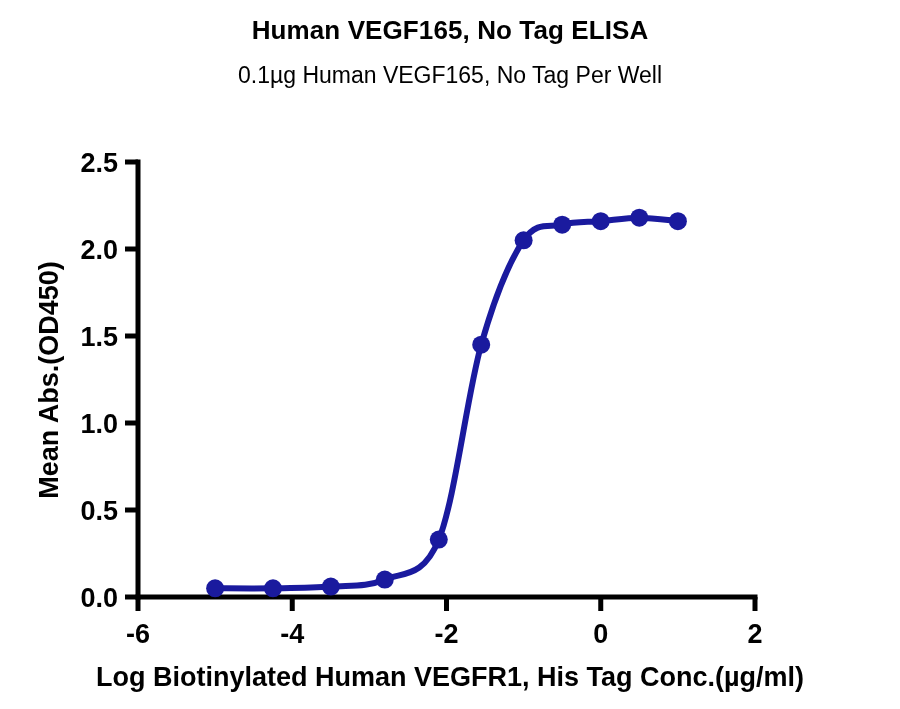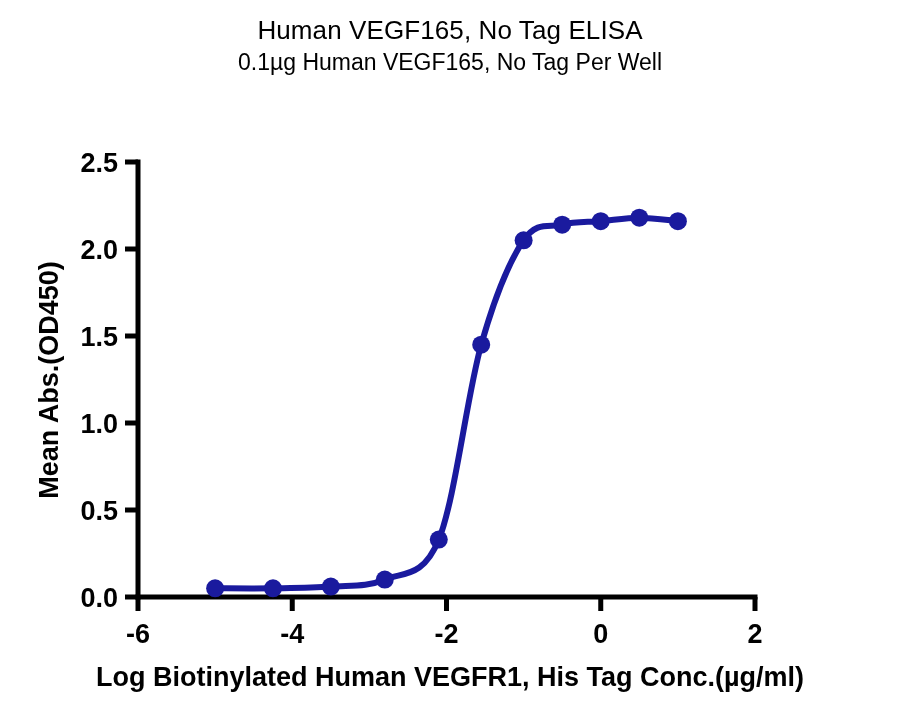--- a/index.html
+++ b/index.html
@@ -23,31 +23,31 @@
   }
   .title-block {
     position: absolute;
     top: 14px;
     left: 0;
     width: 900px;
     text-align: center;
   }
   .chart-title {
     font-size: 26px;
-    font-weight: normal;
+    font-weight: bold;
     letter-spacing: 0.1px;
     line-height: 32px;
     color: #000;
   }
   .chart-subtitle {
     font-size: 23px;
     font-weight: normal;
     line-height: 30px;
     color: #000;
-    margin-top: 1px;
+    margin-top: 14px;
   }
   .plot-svg {
     position: absolute;
     top: 0;
     left: 0;
   }
   .axis-line {
     stroke: #000000;
     stroke-width: 5;
     fill: none;

